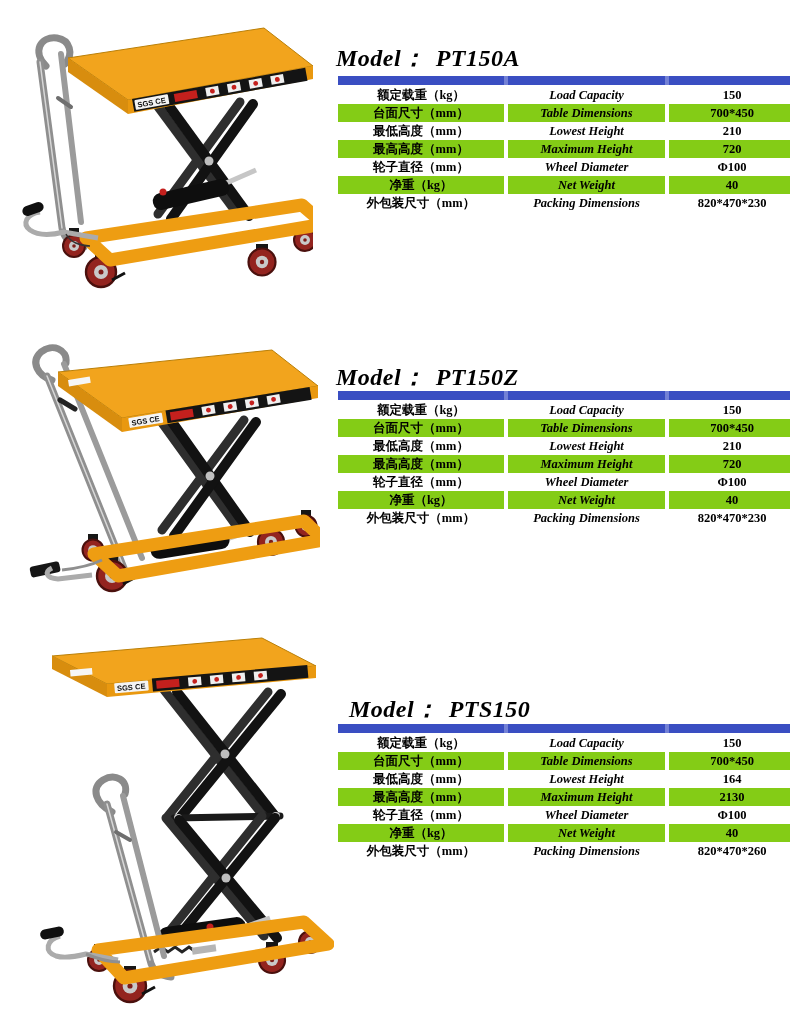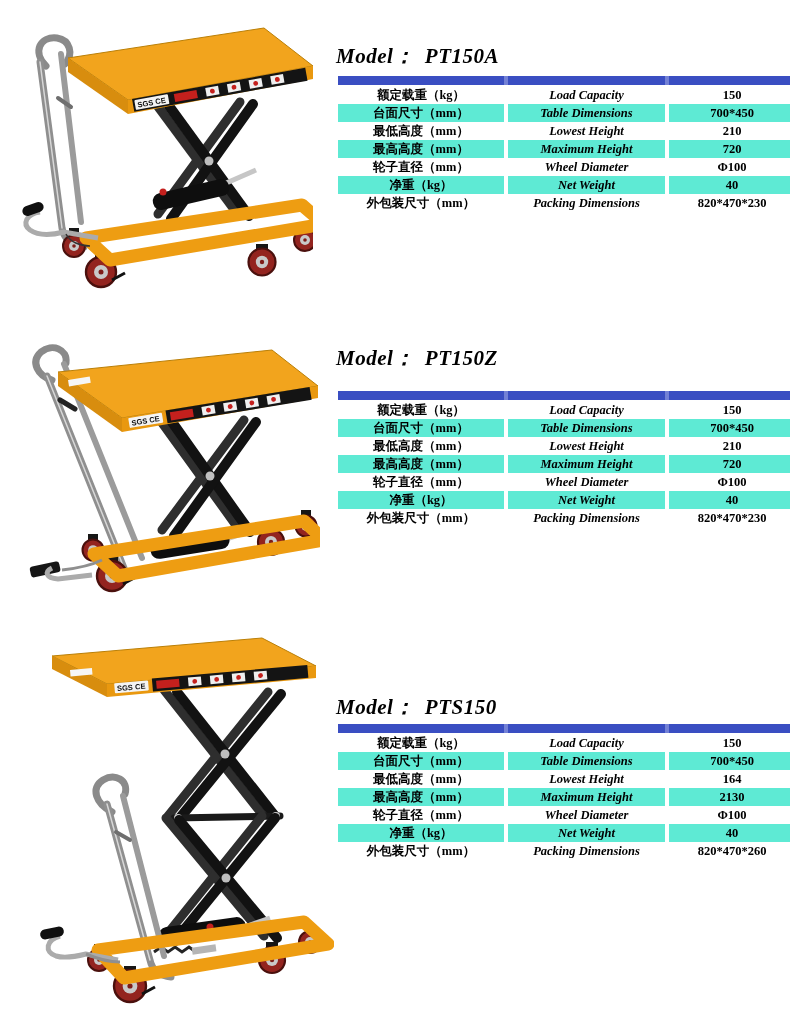--- a/index.html
+++ b/index.html
@@ -4,35 +4,35 @@
 <style>
   html,body{margin:0;padding:0;}
   body{
     width:790px;height:1018px;position:relative;background:#ffffff;overflow:hidden;
     font-family:"Liberation Serif", serif;color:#000;
   }
   .photo{position:absolute;}
   .photo svg{display:block;}
   .model-title{
     position:absolute;left:336px;font-style:italic;font-weight:bold;
-    font-size:21px;letter-spacing:.5px;white-space:nowrap;
+    font-size:24px;letter-spacing:.5px;white-space:nowrap;
   }
   .model-title .sp{display:inline-block;width:10px;}
   .spec-table{position:absolute;left:338px;width:457px;}
   .hdr{height:9px;background:#3A4EC2;position:relative;margin-bottom:1px;}
   .hdr i{position:absolute;top:0;height:9px;width:4px;background:#7381D6;}
   .hdr i.g1{left:166px;}
   .hdr i.g2{left:327px;}
   .row{display:flex;height:18px;}
   .c{font-weight:bold;font-size:12.5px;line-height:18px;text-align:center;background:#fff;
      white-space:nowrap;overflow:hidden;}
   .c1{width:166px;}
   .c2{width:157px;margin-left:4px;font-style:italic;}
   .c3{flex:1;margin-left:4px;}
-  .row.alt .c{background:#5eead4;text-align:center;}
+  .row.alt .c{background:#84cc16;text-align:center;}
   text{font-family:"Liberation Sans", sans-serif;}
 </style>
 </head>
 <body>
 
 <div class="photo" style="left:6px;top:8px;">
 <svg width="307" height="292" viewBox="0 0 307 292">
 
   <g fill="none" stroke-linecap="round">
     <path d="M40,58 C26,44 34,28 51,30 C64,32 68,46 59,56" stroke="#8a8a8a" stroke-width="7"></path>
@@ -245,21 +245,21 @@
         <rect x="120" y="2.2" width="13" height="8.6" fill="#efefef"></rect>
             <circle cx="126.5" cy="6.5" r="2.4" fill="#C4201D"></circle>
         <rect x="142" y="2.2" width="13" height="8.6" fill="#efefef"></rect>
             <circle cx="148.5" cy="6.5" r="2.4" fill="#C4201D"></circle>
       </g>
     </g>
   </g>
 </svg>
 </div>
 
-<div class="model-title" style="top:344px;">
+<div class="model-title" style="top:361px;">
   <span>Model：</span><span class="sp"></span><span>PT150Z</span>
 </div>
 
 <div class="spec-table" style="top:391px;">
   <div class="hdr">
       <i class="g1"></i>
       <i class="g2"></i>
     </div>
   <div class="row">
       <div class="c c1">额定载重（kg）</div>
@@ -390,21 +390,21 @@
         <rect x="120" y="2.2" width="13" height="8.6" fill="#efefef"></rect>
             <circle cx="126.5" cy="6.5" r="2.4" fill="#C4201D"></circle>
         <rect x="142" y="2.2" width="13" height="8.6" fill="#efefef"></rect>
             <circle cx="148.5" cy="6.5" r="2.4" fill="#C4201D"></circle>
       </g>
     </g>
   </g>
 </svg>
 </div>
 
-<div class="model-title" style="top:693px;">
+<div class="model-title" style="top:693px;margin-left:13px;">
   <span>Model：</span><span class="sp"></span><span>PTS150</span>
 </div>
 
 <div class="spec-table" style="top:724px;">
   <div class="hdr">
       <i class="g1"></i>
       <i class="g2"></i>
     </div>
   <div class="row">
       <div class="c c1">额定载重（kg）</div>

